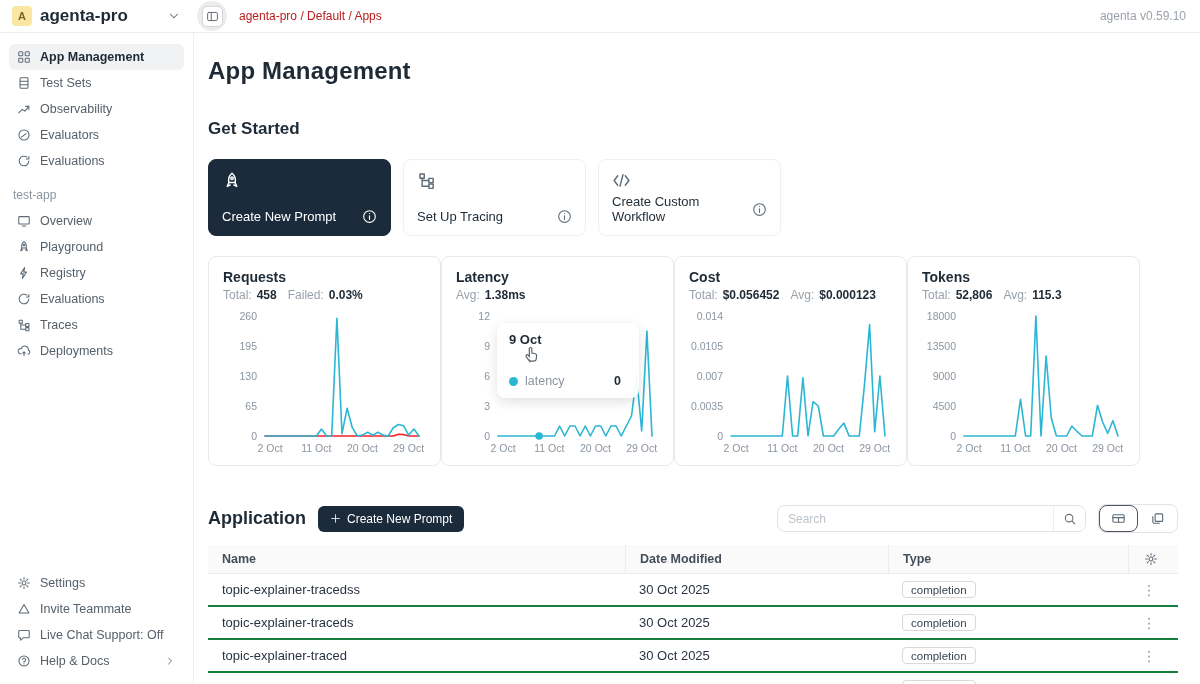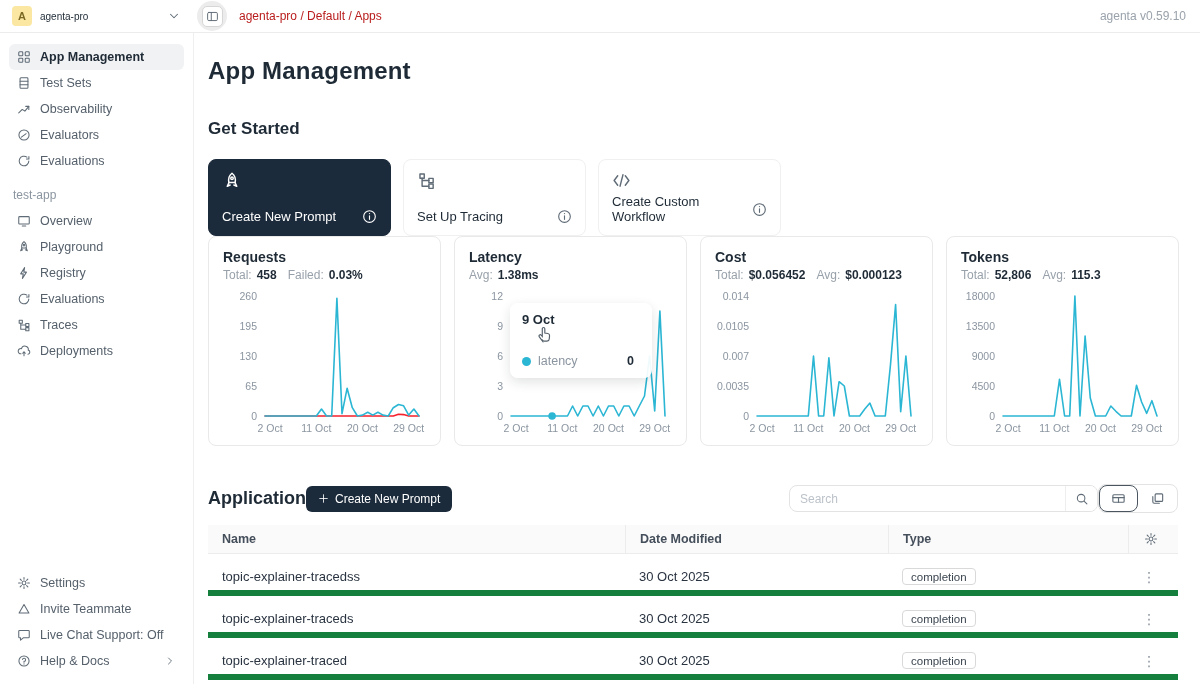--- a/index.html
+++ b/index.html
@@ -7,21 +7,21 @@
     font-family:"Liberation Sans", sans-serif; color:#1e2a35; }
   svg { display:block; }
   .ic { stroke:#5f6b76; fill:none; stroke-width:1.2; stroke-linecap:round; stroke-linejoin:round; }
 
   
   .topbar { position:absolute; top:0; left:0; right:0; height:33px; border-bottom:1px solid #ececec;
     display:flex; align-items:center; background:#fff; z-index:5; }
   .ws { width:193px; height:100%; display:flex; align-items:center; gap:8px; padding:0 12px; cursor:pointer; }
   .avatar { width:20px; height:20px; border-radius:4px; background:#fbe7a1; color:#7a6a24;
     font-size:11px; font-weight:700; display:flex; align-items:center; justify-content:center; }
-  .ws-name { font-size:10px; font-weight:400; flex:1; }
+  .ws-name { font-size:17px; font-weight:700; flex:1; }
   .halo { width:30px; height:30px; border-radius:50%; background:#ececec; display:flex; align-items:center; justify-content:center; margin-left:4px; }
   .side-toggle { width:21px; height:21px; background:#fff; border:1px solid #d6d6d6; border-radius:5px;
     display:flex; align-items:center; justify-content:center; cursor:pointer; padding:0; }
   .breadcrumb { font-size:12px; color:#b91c1c; margin-left:12px; cursor:pointer; }
   .version { margin-left:auto; padding-right:14px; font-size:12px; color:#9aa2ab; }
 
   
   .sidebar { position:absolute; top:33px; left:0; bottom:0; width:194px; border-right:1px solid #efefef;
     padding:11px 9px 10px; display:flex; flex-direction:column; background:#fff; }
   .side-item { display:flex; align-items:center; gap:9px; height:26px; padding:0 8px; border-radius:6px;
@@ -38,40 +38,40 @@
 
   
   .gs-row { display:flex; gap:12px; margin-top:20px; }
   .gs-card { width:183px; height:77px; border-radius:8px; padding:11px 13px; display:flex; flex-direction:column;
     justify-content:space-between; cursor:pointer; background:#fff; border:1px solid #f0f0f0; }
   .gs-card.dark { background:#1c2b3b; border-color:#1c2b3b; color:#fff; }
   .gs-card.dark .ic { stroke:#fff; }
   .gs-bottom { display:flex; align-items:center; justify-content:space-between; font-size:13px; font-weight:500;gap:16px; }
 
   
-  .cc-row { display:flex; gap:13px; }
+  .cc-row { display:flex; margin-top:20px; }
   .chart-card { width:233px; height:210px; border:1px solid #e9e9e9; border-radius:8px; padding:12px 14px; position:relative; background:#fff; }
   .cc-title { font-size:14px; font-weight:600; }
   .cc-stats { font-size:12px; margin-top:3px; display:flex; gap:5px; align-items:baseline; }
   .cc-stats .sl { color:#98a1aa; }
   .cc-stats b { font-weight:700; color:#1e2a35; margin-right:6px; }
   .cc-chart { margin-top:8px; }
   .tick { font-size:10.5px; fill:#8b95a0; }
 
   .tooltip { position:absolute; left:55px; top:66px; width:142px; padding:9px 12px 10px;
     background:rgba(255,255,255,.93); border-radius:8px; box-shadow:0 4px 12px rgba(20,30,40,.13); z-index:3; }
   .tt-date { font-size:13px; font-weight:600; color:#1e2a35; }
   .tt-row { display:flex; align-items:center; margin-top:27px; font-size:12.5px; }
   .tt-dot { width:9px; height:9px; border-radius:50%; background:#2bb6d4; margin-right:7px; }
   .tt-name { color:#8b95a0; }
   .tt-val { margin-left:auto; padding-right:6px; font-weight:600; color:#1e2a35; }
   .cursor { position:absolute; left:80px; top:88px; z-index:4; }
 
   
-  .app-row { display:flex; align-items:center; margin-top:38px; }
+  .app-row { display:flex; align-items:center; gap:12px; margin-top:38px; }
   .app-row h2 { margin-top:0; font-size:18px; }
   .dark-btn { display:flex; align-items:center; gap:6px; height:26px; padding:0 12px; background:#1c2b3b;
     color:#fff; border:none; border-radius:6px; font-size:12px; font-family:inherit; cursor:pointer; }
   .dark-btn .ic { stroke:#fff; }
   .search { margin-left:auto; width:309px; height:27px; border:1px solid #e3e3e3; border-radius:8px;
     display:flex; align-items:center; overflow:hidden; background:#fff; }
   .search input { flex:1; border:none; outline:none; padding:0 10px; font-size:12px; font-family:inherit; color:#444; }
   .search input::placeholder { color:#bcc2c9; }
   .search-btn { width:32px; height:100%; display:flex; align-items:center; justify-content:center;
     border-left:1px solid #eee; cursor:pointer; background:#fff; border-top:none;border-right:none;border-bottom:none; }
@@ -80,21 +80,21 @@
     background:transparent; border:1px solid transparent; border-radius:8px; cursor:pointer; padding:0; }
   .seg-btn.active { border-color:#4a5560; }
 
   
   .tbl { margin-top:12px; border:0; }
   .t-head, .t-row { display:grid; grid-template-columns:417px 263px 240px 1fr; align-items:center; }
   .t-head { height:29px; background:#fafafa; border-bottom:1px solid #ececec; font-size:12.5px; font-weight:600; color:#454f5b; }
   .t-head > div { padding:0 14px; height:100%; display:flex; align-items:center; }
   .t-head > div + div { border-left:1px solid #ececec; }
   .t-head .gear-cell { justify-content:flex-end; padding-right:20px; }
-  .t-row { height:33px; border-bottom:6px solid #15803d; font-size:13px; color:#2a3441; cursor:pointer;margin-top:9px; }
+  .t-row { height:33px; border-bottom:2px solid #15803d; font-size:13px; color:#2a3441; cursor:pointer; }
   .t-row > div { padding:0 14px; }
   .badge { display:inline-block; font-size:11.5px; color:#3c4650; border:1px solid #d9d9d9; border-radius:4px;
     padding:1.5px 8px; background:#fff; }
   .kebab { text-align:right; padding-right:22px !important; color:#8a949e; font-size:14px; letter-spacing:0; cursor:pointer; }
 </style>
 </head>
 <body>
 
 <header class="topbar">
   <div class="ws">

